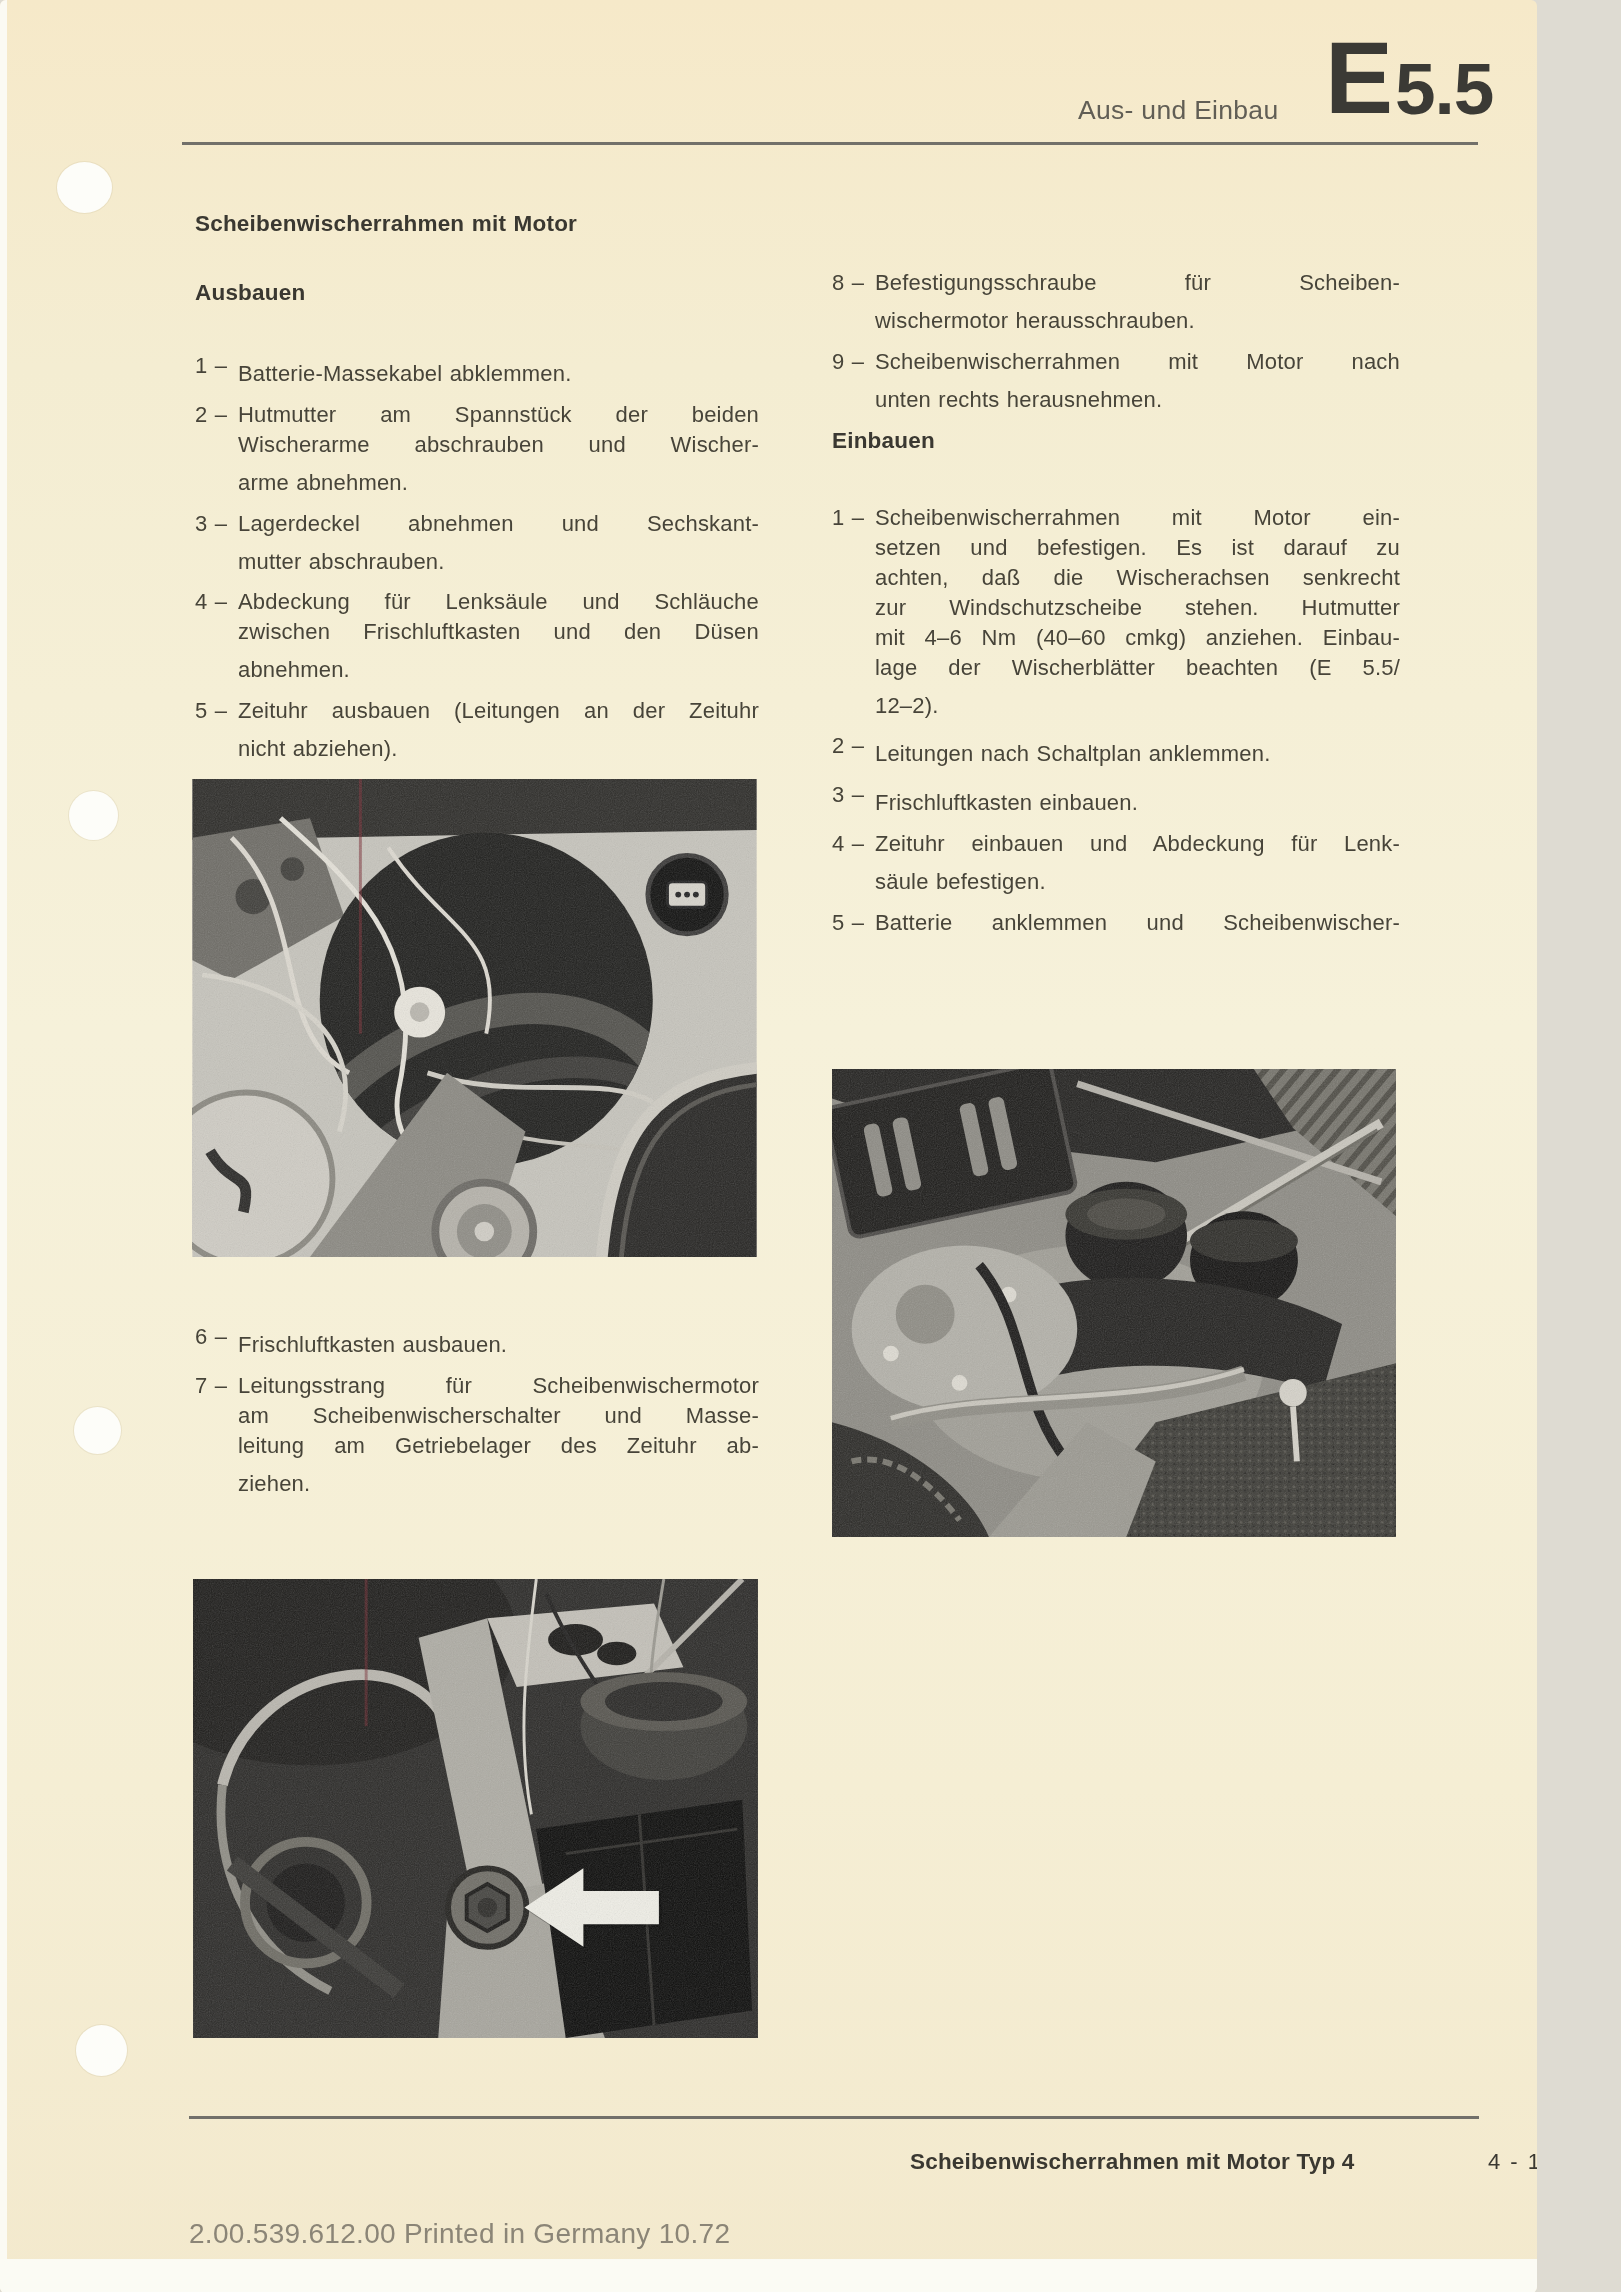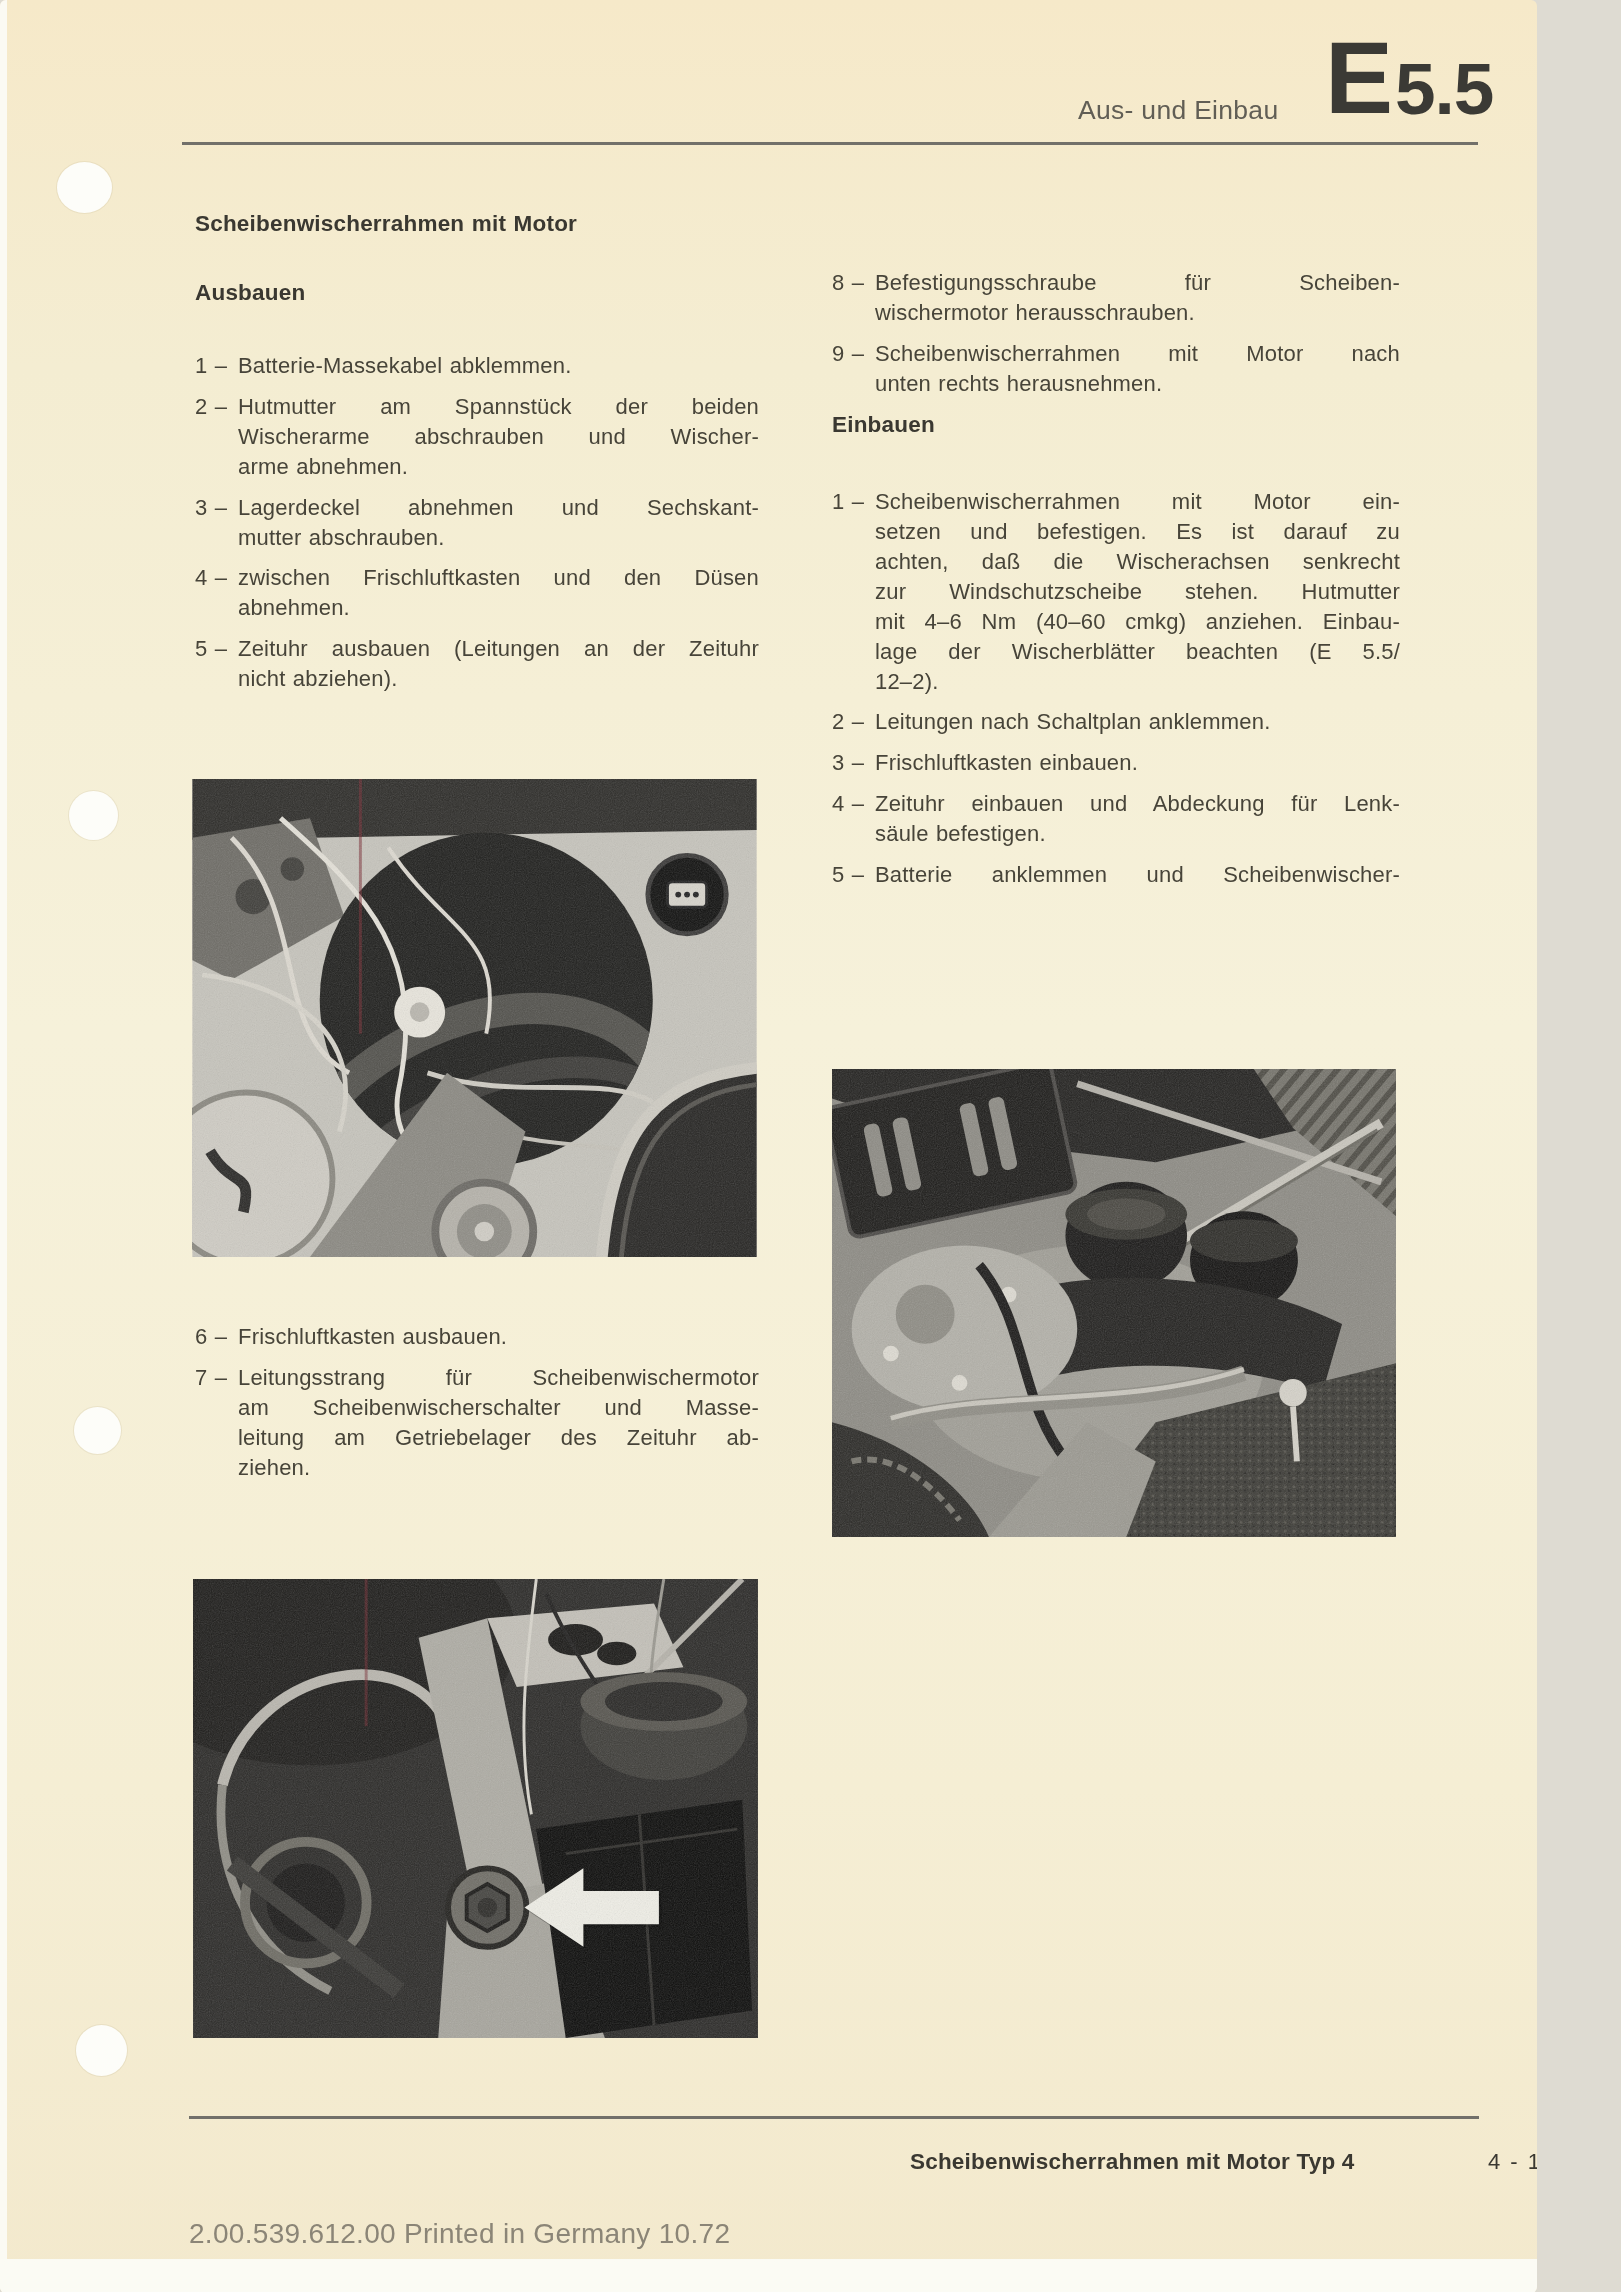--- a/index.html
+++ b/index.html
@@ -22,21 +22,21 @@
   .col{font-size:22px;line-height:30px;letter-spacing:0.2px;word-spacing:1px;}
   #left-top{position:absolute;left:195px;top:209px;width:564px;}
   #left-mid{position:absolute;left:195px;top:1322px;width:564px;}
   #right-col{position:absolute;left:832px;top:268px;width:568px;}
   #right-col .subhead{margin-bottom:47px;}
   .step{display:flex;margin:0 0 10.8px 0;}
   .num{flex:0 0 43px;}
   .body{flex:1;min-width:0;}
   .ln{display:block;}
   .jl{text-align:justify;text-align-last:justify;}
-  .last{text-align:right;text-align-last:left;}
+  .last{text-align:right;text-align-last:left;margin-top:8px;}
   .photo{position:absolute;line-height:0;}
   .photo svg{display:block;}
   #photo1{left:192px;top:779px;width:565px;height:478px;}
   #photo2{left:832px;top:1069px;width:564px;height:468px;}
   #photo3{left:193px;top:1579px;width:565px;height:459px;}
   .ftr-row{position:absolute;left:910px;top:2149px;width:632px;display:flex;justify-content:space-between;align-items:baseline;}
   .ftr-caption{font-size:22.5px;font-weight:700;color:#3a3831;letter-spacing:0.2px;}
   .ftr-page{font-size:22px;font-weight:500;color:#3a3831;letter-spacing:2px;}
   .print-note{position:absolute;left:189px;top:2218px;font-size:28px;color:#8b8577;letter-spacing:0.3px;}
 </style>
@@ -79,20 +79,21 @@
     <div class="step">
       <span class="num">3 –</span>
       <span class="body">
         <span class="ln jl">Lagerdeckel abnehmen und Sechskant-</span>
         <span class="ln last">mutter abschrauben.</span>
       </span>
     </div>
     <div class="step">
       <span class="num">4 –</span>
       <span class="body">
+        <span class="ln jl">Abdeckung für Lenksäule und Schläuche</span>
         <span class="ln jl">zwischen Frischluftkasten und den Düsen</span>
         <span class="ln last">abnehmen.</span>
       </span>
     </div>
     <div class="step">
       <span class="num">5 –</span>
       <span class="body">
         <span class="ln jl">Zeituhr ausbauen (Leitungen an der Zeituhr</span>
         <span class="ln last">nicht abziehen).</span>
       </span>

